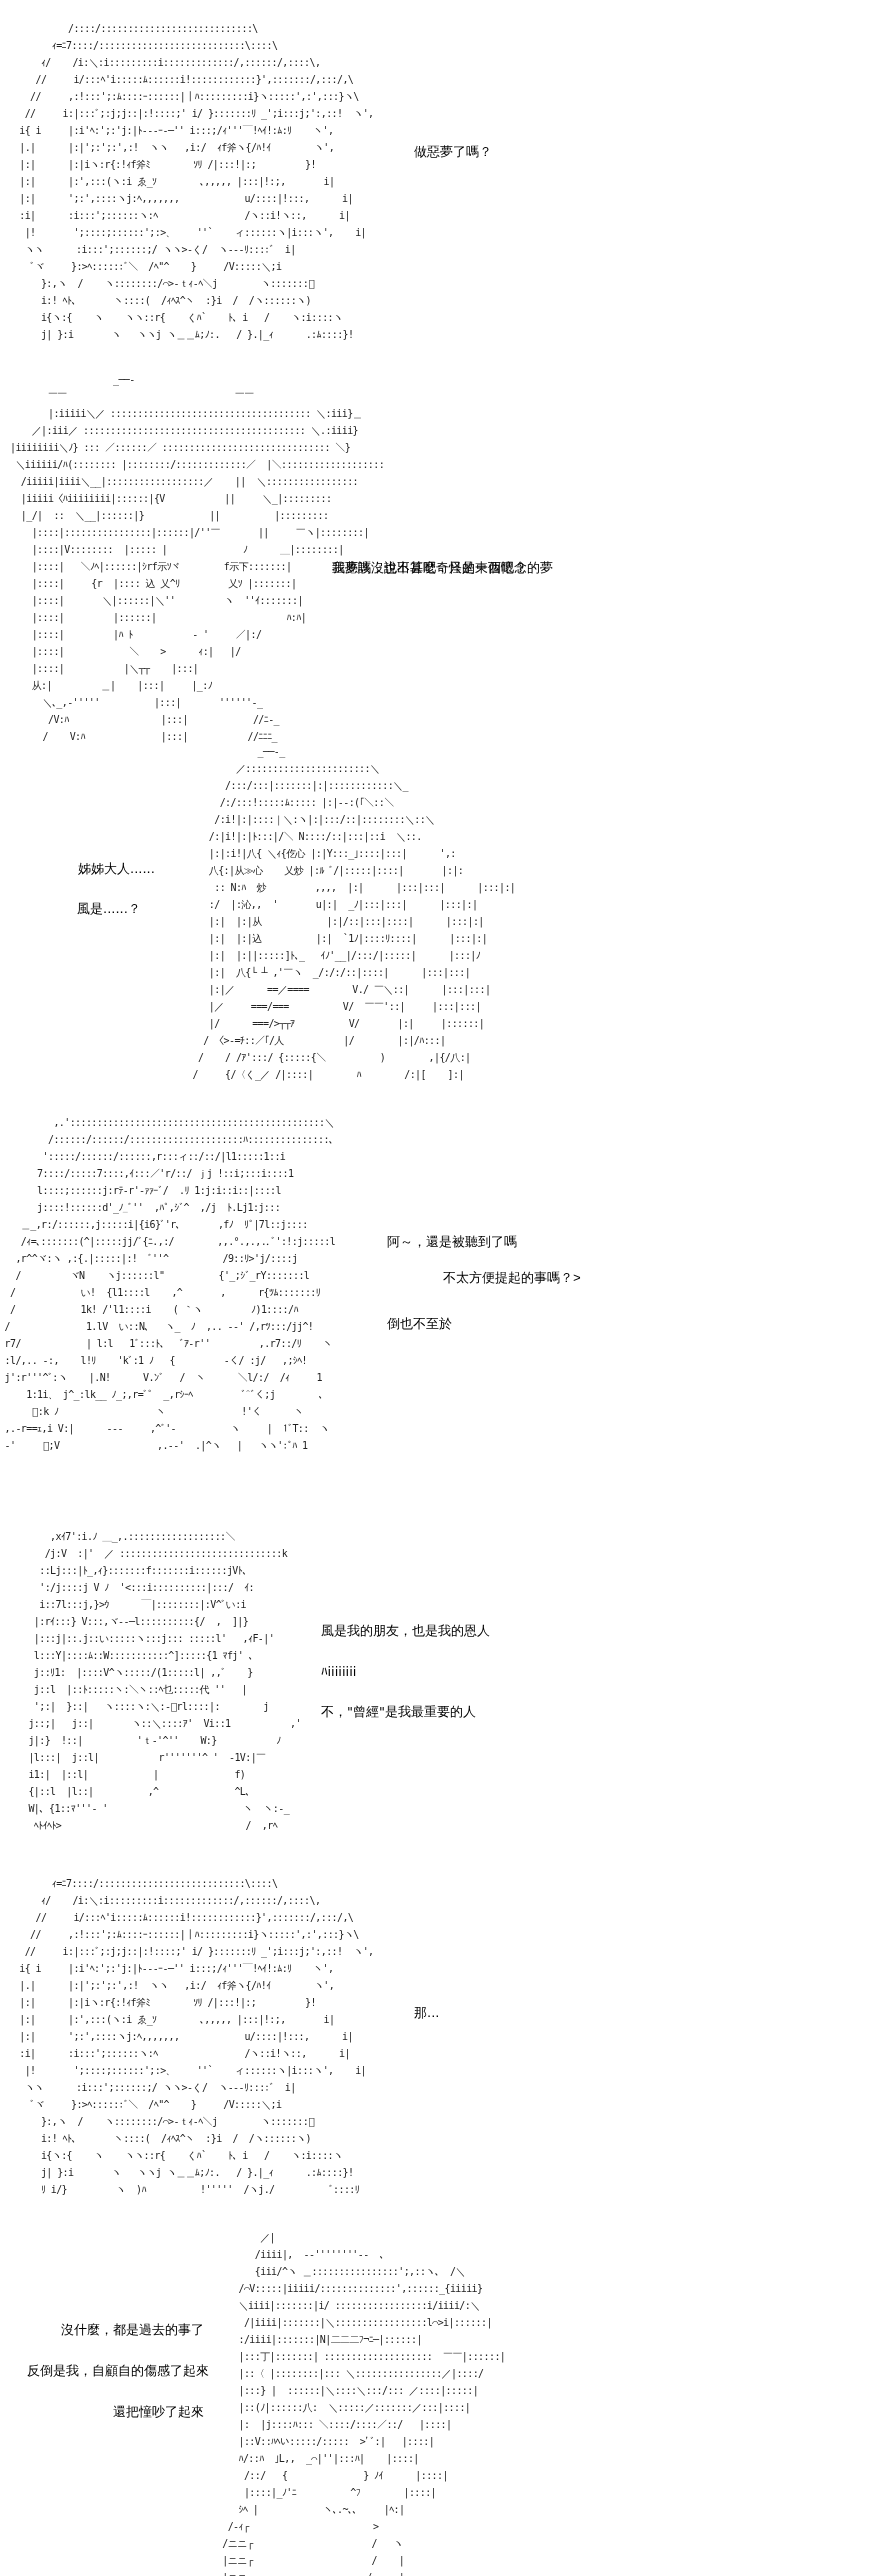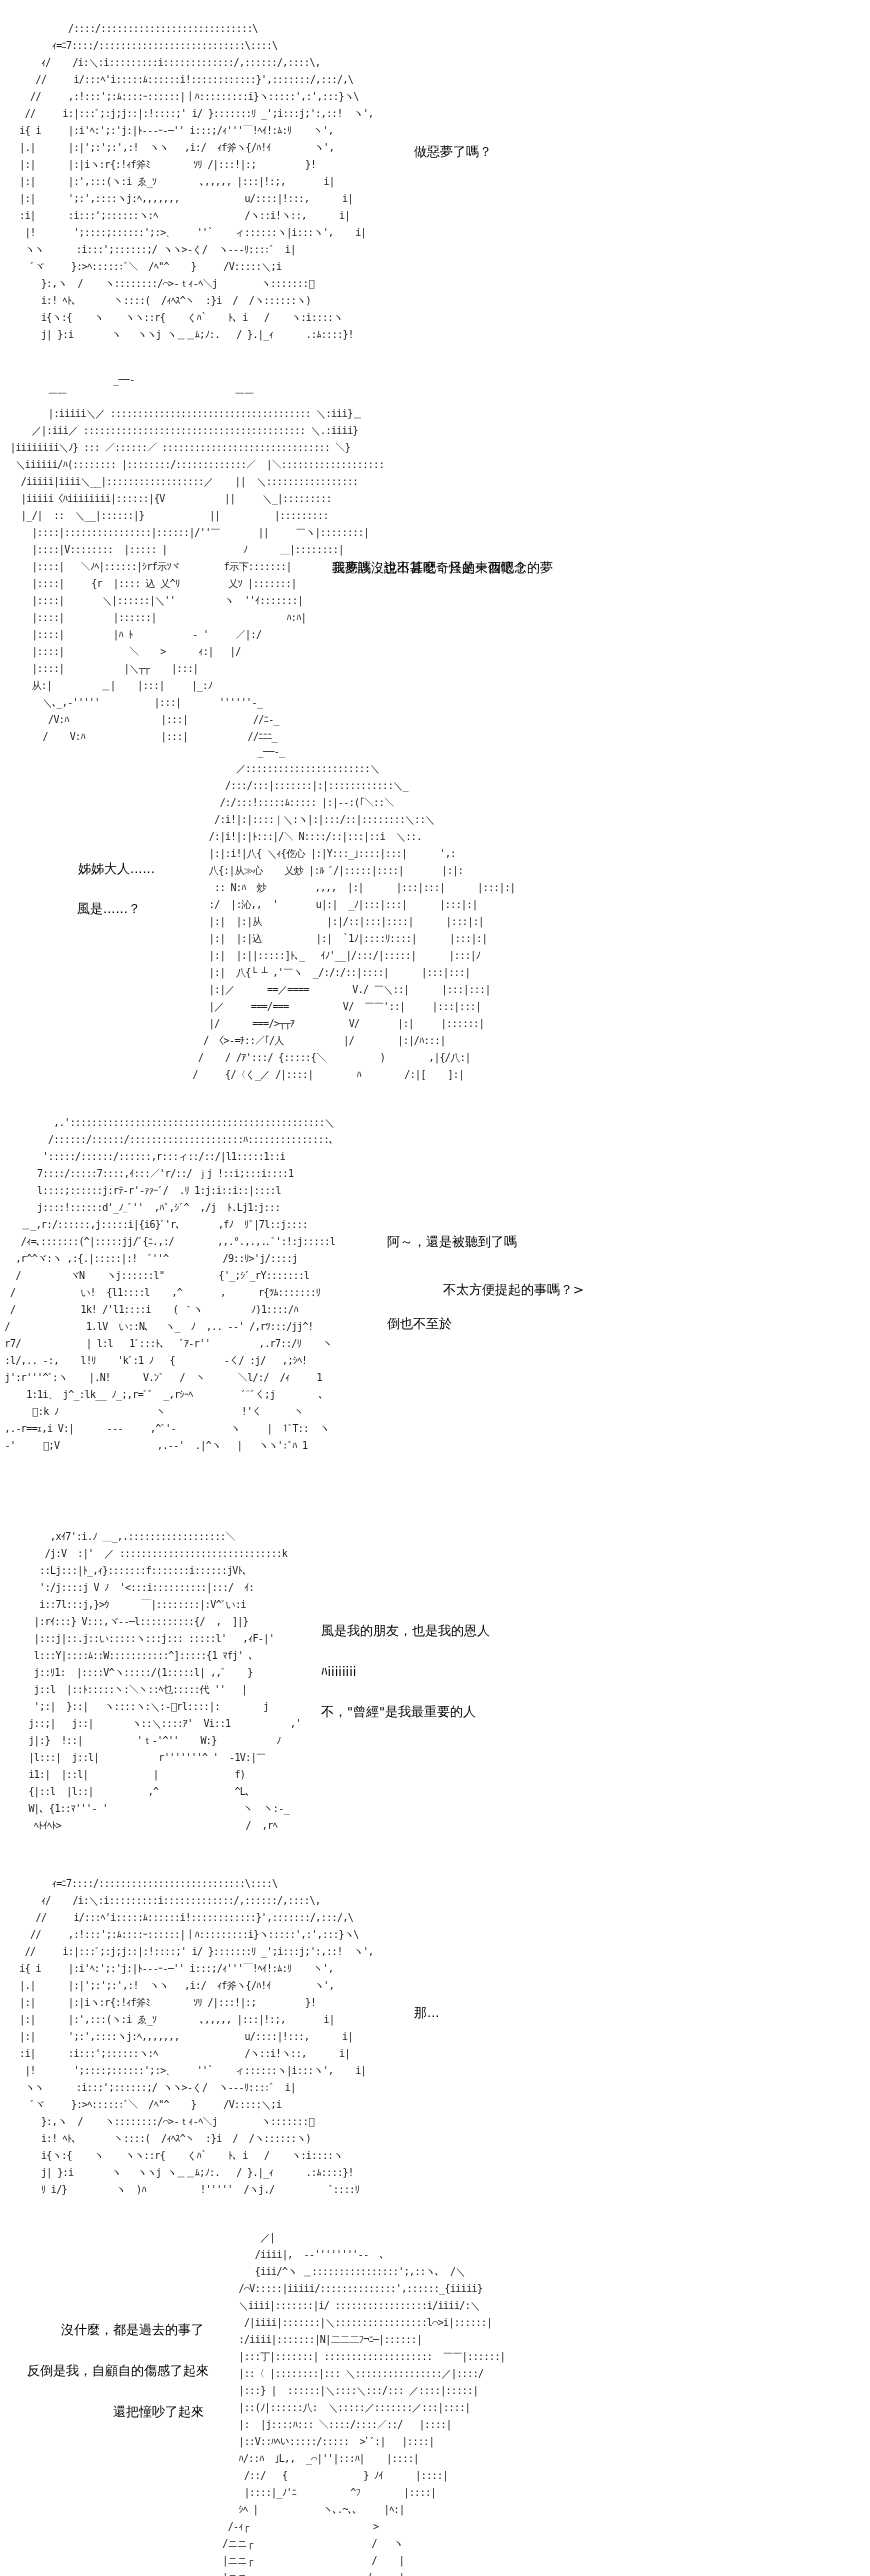--- a/index.html
+++ b/index.html
@@ -111,21 +111,21 @@
  /            1k! /'l1::::i    ( ｀ヽ         ﾉ)1::::/ﾊ
 /              1.lV  い::N､   ヽ_  ﾉ  ,.. -‐' /,rﾂ:::/jj^!
 r7/            | l:l   1ﾞ:::ﾄ、  ﾞｱ‐r''         ,.r7::/ﾘ    ヽ
 :l/,.. -:,    l!ﾘ    'kﾞ:1 ﾉ   {         -く/ :j/   ,;ｼﾍ!
 j':r'''^ﾞ:ヽ    |.N!      V.ﾝﾞ   /  ヽ      ＼l/:/  /ｨ     1
     1:1i、 j^_:lk__ ﾉ_;,r=ﾞﾟ  _,rｼｰﾍ         ﾞ^ﾞく;j        ､
      ﾞ:k ﾉ                  ヽ              !'く      ヽ
 ,.-r==ｪ,i V:|      ---     ,^ﾞ'‐          ヽ     |  1ﾞT::  ヽ
 -'     ﾞ;V                  ,.‐‐'  .|^ヽ   |   ヽヽ':ﾟﾊ 1</pre>
   <p class="line" style="left:387px;top:128px;">阿～，還是被聽到了嗎</p>
-  <p class="line" style="left:443px;top:176px;">不太方便提起的事嗎？&gt;</p>
+  <p class="line" style="left:443px;top:165px;font-family:Liberation Mono, monospace;">不太方便提起的事嗎？&gt;</p>
   <p class="line" style="left:387px;top:210px;">倒也不至於</p>
 </section>
 
 <section class="panel" style="top:1503px;height:367px;">
   <pre class="art" style="left:23px;top:9.2px;margin-top:16px;">     ,xｲ7':i.ﾉ ＿_,.::::::::::::::::::＼
     /j:V  :|'  ／ ::::::::::::::::::::::::::::::k
    ::Lj:::|ﾄ_,ｨ}:::::::f:::::::i::::::jVﾄ､
    ':/j::::j V ﾉ  '&lt;:::i::::::::::|:::/  ｲ:
    i::7l:::j,}&gt;ｳ      ￣|::::::::|:V^ﾞい:i
   |:rｲ:::} V:::,ヾ--─l::::::::::{/  ,  ]|}

